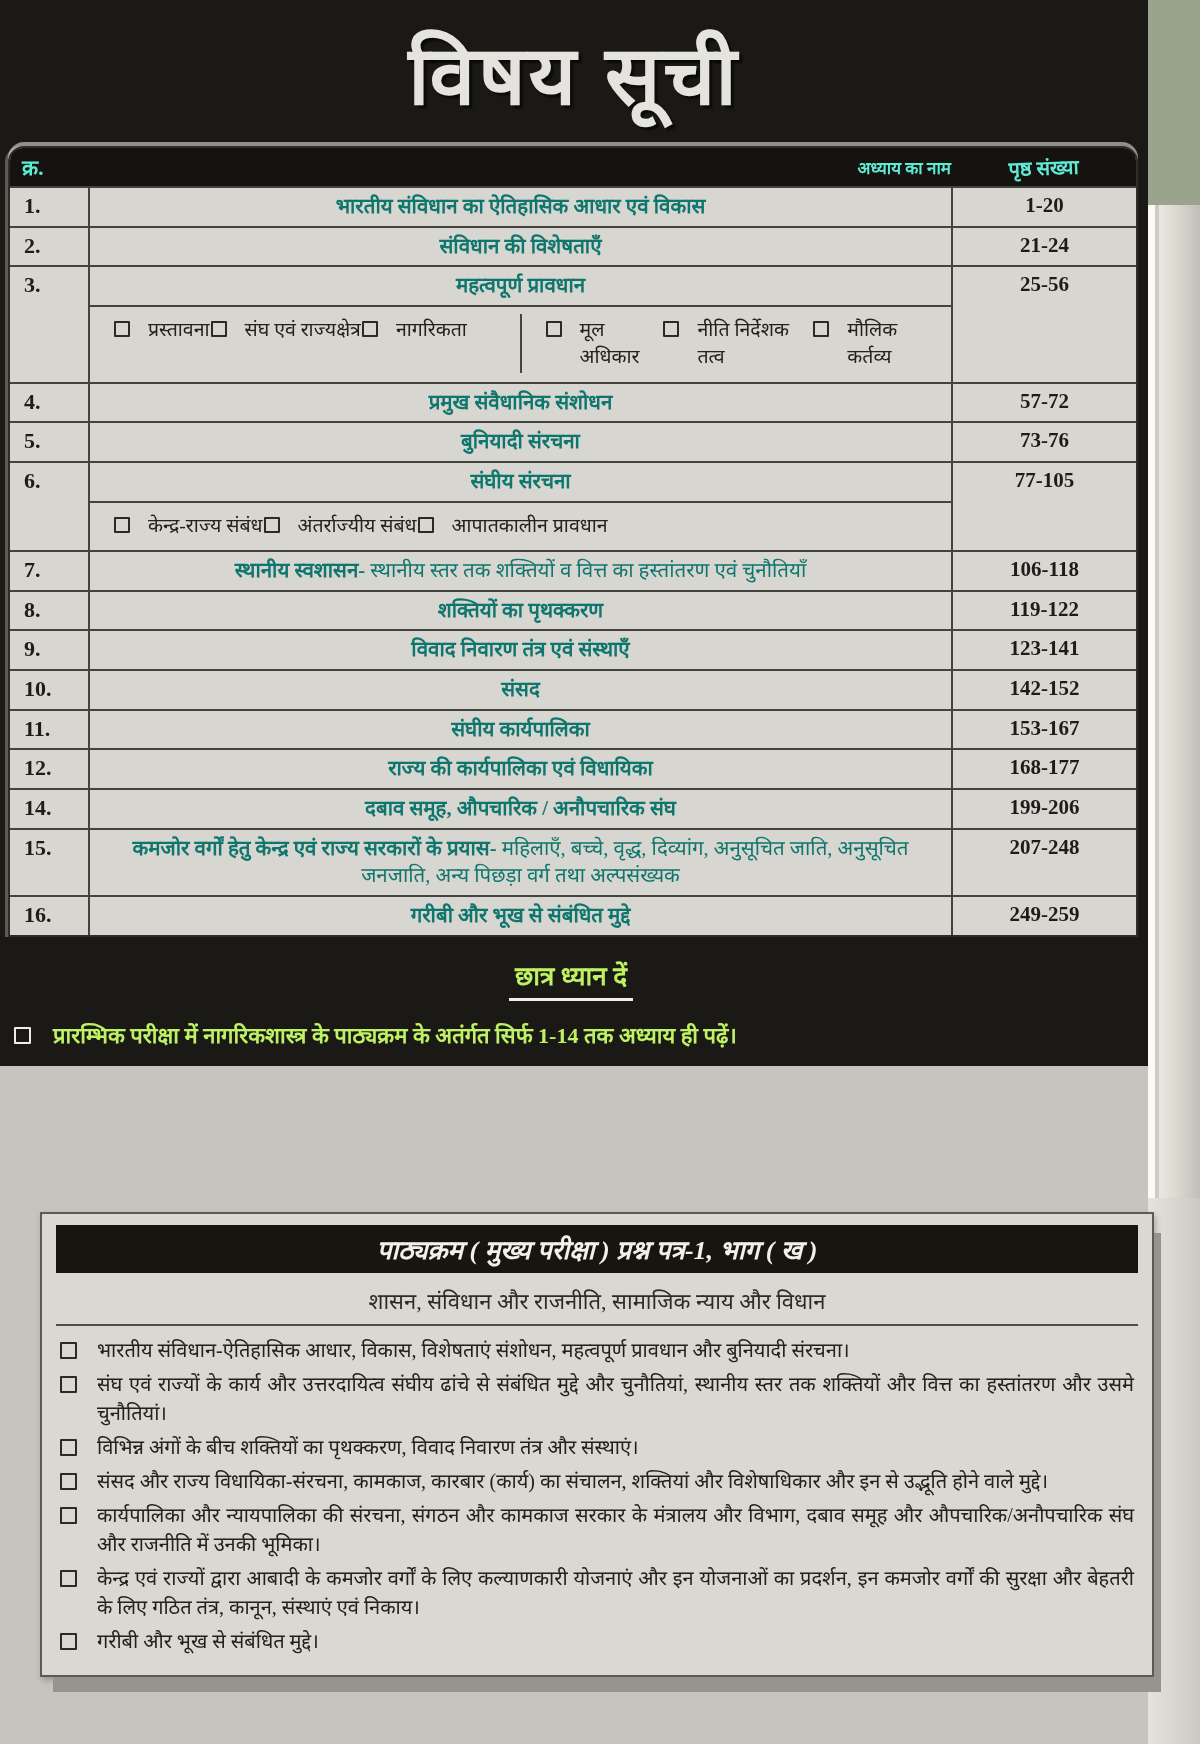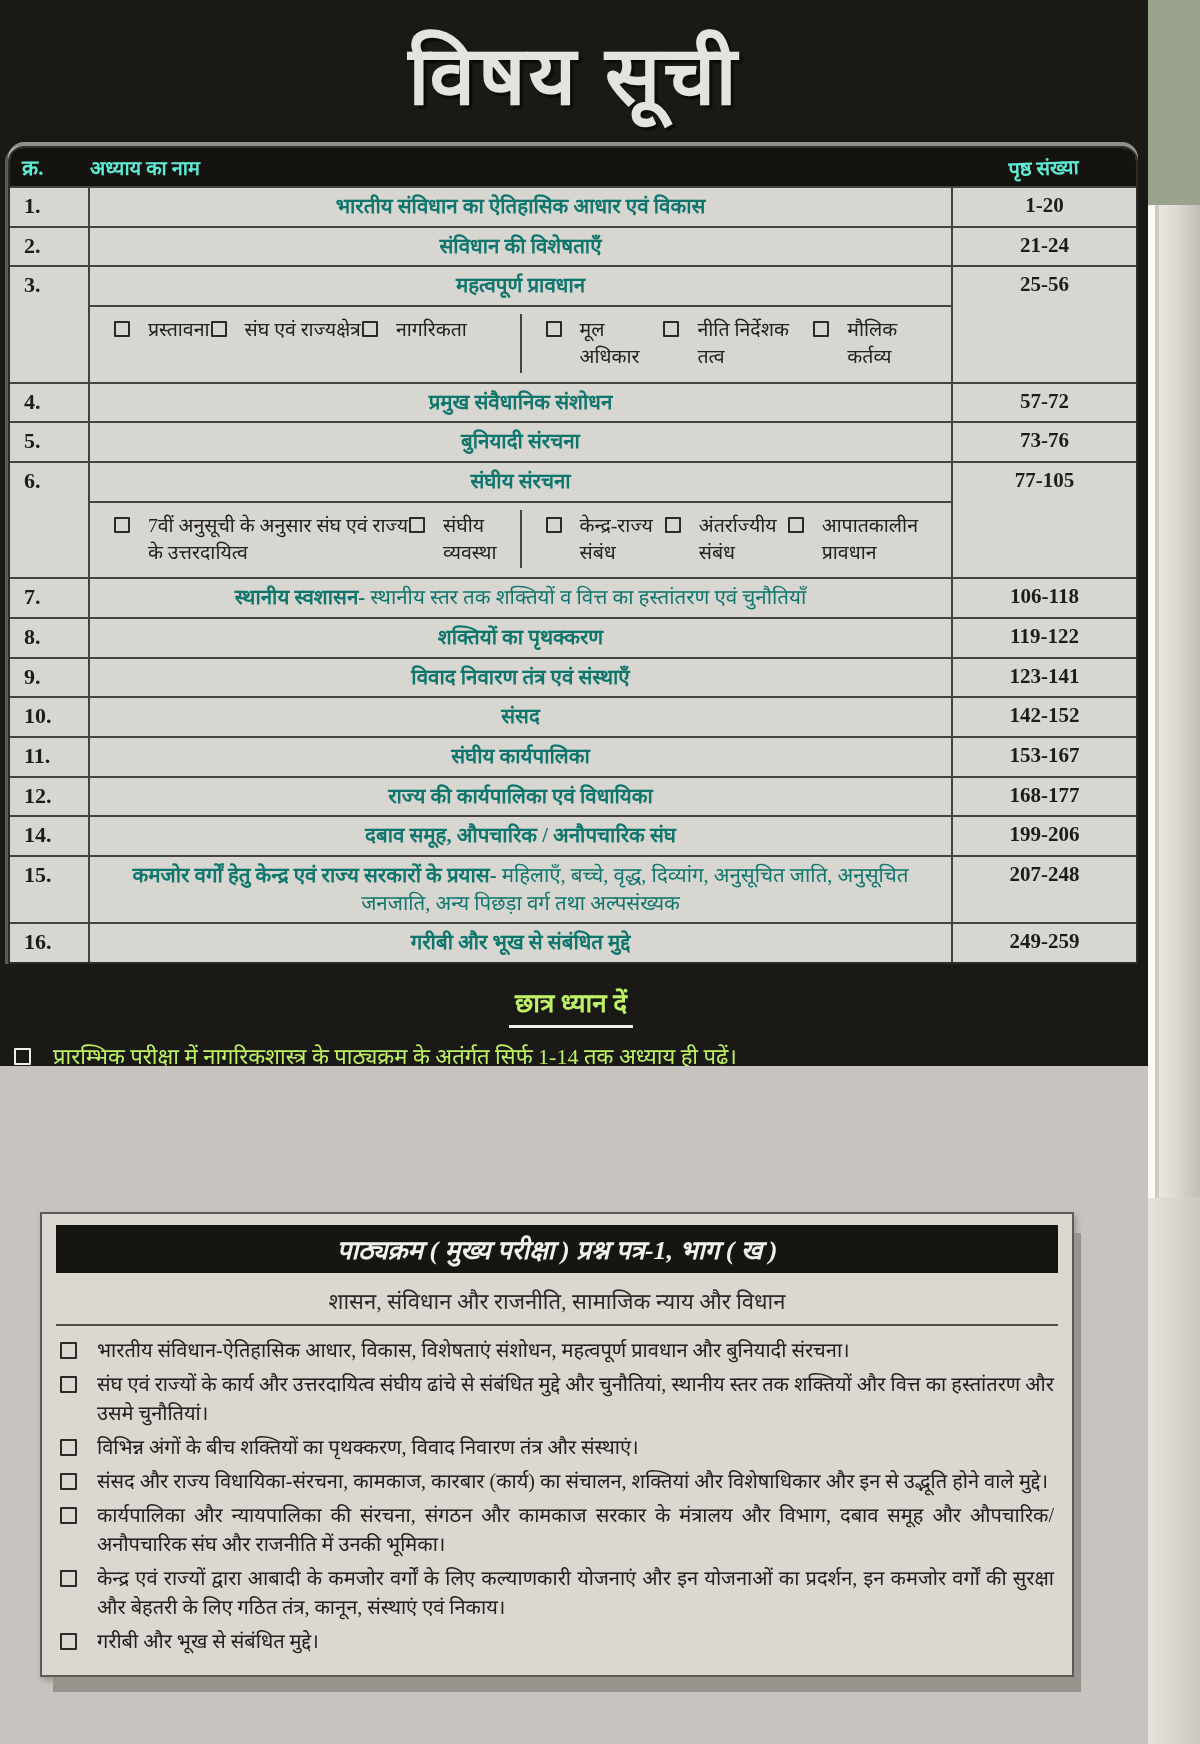--- a/index.html
+++ b/index.html
@@ -34,21 +34,21 @@
     margin:12px 10px 0 8px;background:#d8d6d0;
     border:2px solid #2e2d29;border-radius:16px 16px 0 0;
     box-shadow:0 -4px 0 rgba(243,241,233,.55), -3px 0 0 rgba(243,241,233,.3);
   }
   .toc-header{
     display:flex;align-items:center;min-height:38px;
     background:#14130f;color:#5eead4;border-radius:13px 13px 0 0;
     font-weight:bold;
   }
   .h-serial{width:80px;padding-left:12px;font-size:21px;box-sizing:border-box;}
-  .h-chapter{flex:1;text-align:left;font-size:20px;}
+  .h-chapter{flex:1;text-align:right;font-size:17px;}
   .h-pages{width:185px;text-align:center;font-size:20px;transform:rotate(-2deg);}
   .t-row{display:flex;border-top:2px solid #45433d;background:#d8d6d0;}
   .c-serial{
     width:80px;box-sizing:border-box;padding:5px 0 0 14px;
     font-weight:bold;font-size:22px;color:#1d1c19;border-right:2px solid #45433d;
   }
   .c-name{flex:1;display:flex;flex-direction:column;justify-content:center;min-width:0;}
   .row-title{
     text-align:center;font-weight:bold;font-size:20.5px;color:#0f766e;
     padding:5px 10px;line-height:1.35;
@@ -63,25 +63,25 @@
     border-radius:1px;margin-top:5px;background:transparent;
   }
   .c-pages{
     width:185px;box-sizing:border-box;border-left:2px solid #45433d;
     text-align:center;font-weight:bold;font-size:21px;color:#1d1c19;padding-top:5px;
   }
   
   .notes{padding:20px 20px 0 14px;color:#bef264;}
   .notes-heading{text-align:center;font-size:26px;font-weight:bold;}
   .notes-heading span{display:inline-block;border-bottom:3px solid #efeee8;padding:0 6px 5px;}
-  .note-item{display:flex;gap:22px;margin-top:14px;font-size:22px;font-weight:normal;line-height:1.35;align-items:flex-start;}
+  .note-item{display:flex;gap:22px;margin-top:20px;font-size:22px;font-weight:bold;line-height:1.35;align-items:flex-start;}
   .note-item .sq{border-color:#efeee8;width:13px;height:13px;margin-top:6px;}
   
   .box{
-    position:absolute;left:40px;top:1212px;width:1034px;box-sizing:border-box;
+    position:absolute;left:40px;top:1212px;width:1114px;box-sizing:border-box;
     background:#dbd8d2;border:2px solid #5c5a54;
     box-shadow:10px 18px 0 -3px #96948d, 2px 3px 6px rgba(0,0,0,.25);
     padding:10px 12px 14px;
   }
   .box-bar{
     background:#16150f;color:#f1f0ea;min-height:48px;
     display:flex;align-items:center;justify-content:center;
     font-size:26px;font-weight:bold;font-style:italic;margin:1px 2px 0;
   }
   .box-subtitle{text-align:center;font-size:22px;color:#2c2b27;margin-top:12px;}
@@ -172,30 +172,20 @@
             <div class="c-pages">73-76</div>
           </div>
           <div class="t-row">
             <div class="c-serial">6.</div>
             <div class="c-name">
               <div class="row-title">संघीय संरचना</div>
               <div class="sub-block">
                 <div class="sub-col">
                   <div class="sub-item">
                     <span class="sq"></span>
-                    <span>7वीं अनुसूची के अनुसार संघ एवं राज्य के उत्तरदायित्व</span>
-                  </div>
-                  <div class="sub-item">
-                    <span class="sq"></span>
-                    <span>संघीय व्यवस्था</span>
-                  </div>
-                </div>
-                <div class="sub-col">
-                  <div class="sub-item">
-                    <span class="sq"></span>
                     <span>केन्द्र-राज्य संबंध</span>
                   </div>
                   <div class="sub-item">
                     <span class="sq"></span>
                     <span>अंतर्राज्यीय संबंध</span>
                   </div>
                   <div class="sub-item">
                     <span class="sq"></span>
                     <span>आपातकालीन प्रावधान</span>
                   </div>

